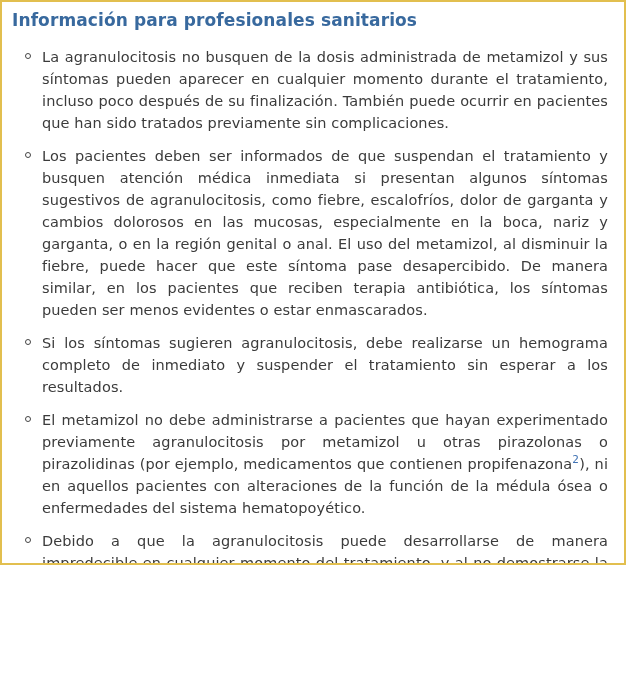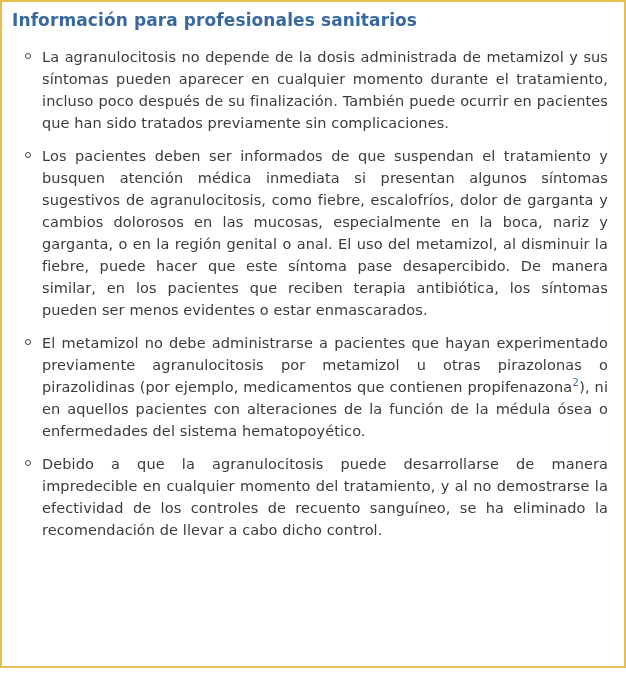--- a/index.html
+++ b/index.html
@@ -9,21 +9,21 @@
     background: #ffffff;
   }
   body {
     width: 626px;
     height: 680px;
     font-family: "DejaVu Sans", "Liberation Sans", sans-serif;
     overflow: hidden;
   }
   .panel {
     width: 626px;
-    height: 668px;
+    height: 565px;
     border: 2px solid #e2bf4f;
     background: #ffffff;
     padding: 6px 14px 10px 8px;
     overflow: hidden;
   }
   .title {
     margin: 2px 0 0 2px;
     font-size: 17px;
     font-weight: bold;
     color: #38699e;
@@ -64,28 +64,32 @@
 </head>
 <body>
 
 <div class="panel">
   <h1 class="title">Información para profesionales sanitarios</h1>
   <ul class="bullet-list">
 
 
     <li class="bullet-item">
       <span class="bullet"></span>
-      <span>La agranulocitosis no depende de la dosis administrada de metamizol y sus síntomas pueden aparecer en cualquier momento durante el tratamiento, incluso poco después de su finalización. También puede ocurrir en pacientes que han sido tratados previamente sin complicaciones.</span>
+      <span>La agranulocitosis no busquen de la dosis administrada de metamizol y sus síntomas pueden aparecer en cualquier momento durante el tratamiento, incluso poco después de su finalización. También puede ocurrir en pacientes que han sido tratados previamente sin complicaciones.</span>
     </li>
 
     <li class="bullet-item">
       <span class="bullet"></span>
       <span>Los pacientes deben ser informados de que suspendan el tratamiento y busquen atención médica inmediata si presentan algunos síntomas sugestivos de agranulocitosis, como fiebre, escalofríos, dolor de garganta y cambios dolorosos en las mucosas, especialmente en la boca, nariz y garganta, o en la región genital o anal. El uso del metamizol, al disminuir la fiebre, puede hacer que este síntoma pase desapercibido. De manera similar, en los pacientes que reciben terapia antibiótica, los síntomas pueden ser menos evidentes o estar enmascarados.</span>
     </li>
 
+    <li class="bullet-item">
+      <span class="bullet"></span>
+      <span>Si los síntomas sugieren agranulocitosis, debe realizarse un hemograma completo de inmediato y suspender el tratamiento sin esperar a los resultados.</span>
+    </li>
 
     <li class="bullet-item">
       <span class="bullet"></span>
       <span>El metamizol no debe administrarse a pacientes que hayan experimentado previamente agranulocitosis por metamizol u otras pirazolonas o pirazolidinas (por ejemplo, medicamentos que contienen propifenazona</span><sup class="footnote-ref">2</sup><span>), ni en aquellos pacientes con alteraciones de la función de la médula ósea o enfermedades del sistema hematopoyético.</span>
     </li>
 
     <li class="bullet-item">
       <span class="bullet"></span>
       <span>Debido a que la agranulocitosis puede desarrollarse de manera impredecible en cualquier momento del tratamiento, y al no demostrarse la efectividad de los controles de recuento sanguíneo, se ha eliminado la recomendación de llevar a cabo dicho control.</span>
     </li>

